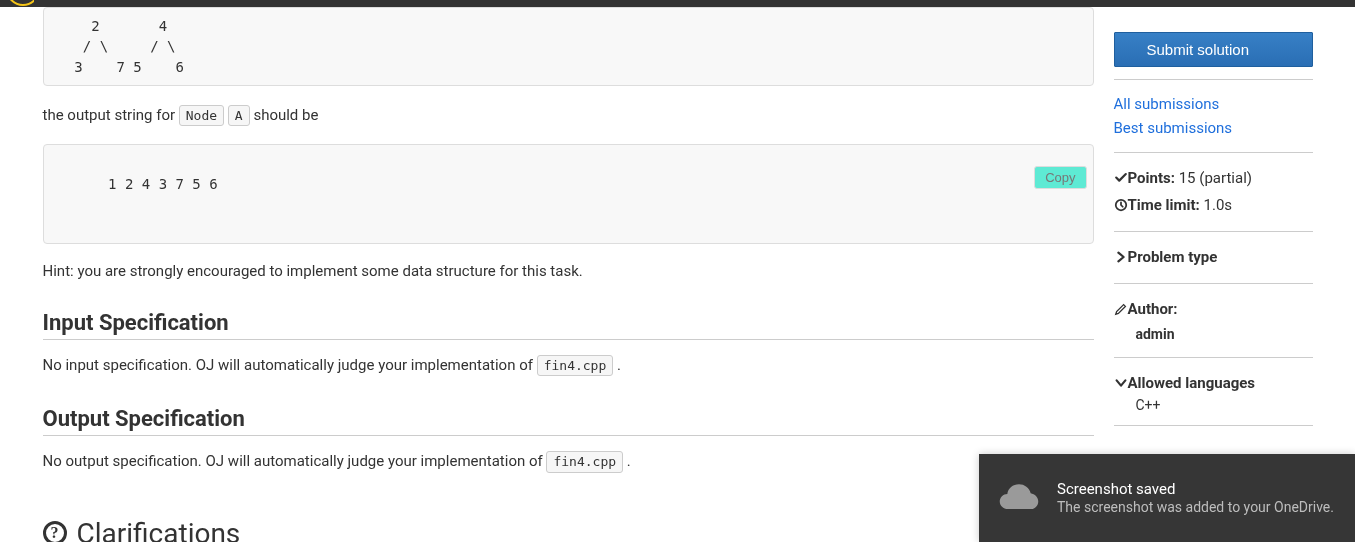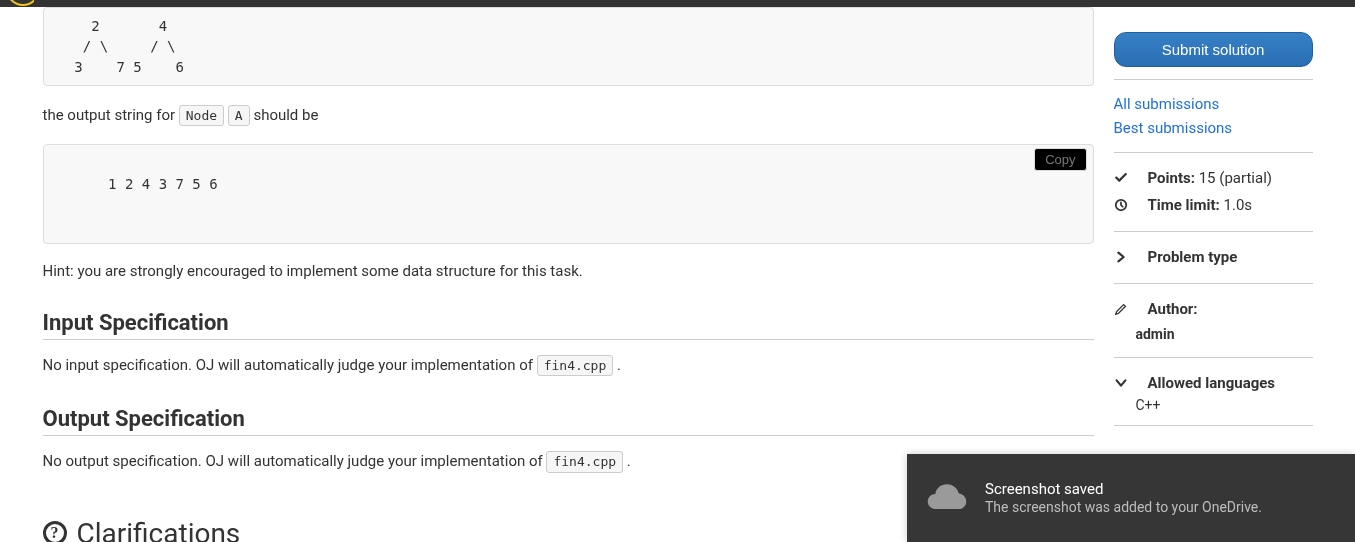--- a/index.html
+++ b/index.html
@@ -50,23 +50,23 @@
     border-radius: 3px;
     padding: 0 6px;
     font-family: Consolas, Menlo, monospace;
     font-size: 13px;
     line-height: 1.5;
     vertical-align: baseline;
     color: #333;
   }
   .copy-btn {
     position: absolute;
-    top: 3px;
+    top: 21px;
     right: 6px;
-    background: #000000;
+    background: #5eead4;
     border: 1px solid #ddd;
     border-radius: 3px;
     padding: 3px 10px;
     font-size: 13px;
     color: #777;
     cursor: pointer;
   }
   h2.section {
     font-weight: 700;
     font-size: 22px;
@@ -99,42 +99,42 @@
     border: 3px solid #333; border-radius: 50%;
     display: inline-flex; align-items: center; justify-content: center;
     font-weight: 900; font-size: 16px; color:#333;
     font-family: Georgia, serif;
   }
   .btn-primary {
     background: #2a6eb4;
     background: linear-gradient(#3780c6,#2a6eb4);
     border: 1px solid #1f5f9e;
     color: #fff;
-    border-radius: 12px;
+    border-radius: 1px;
     padding: 8px 32px;
     font-size: 15px;
     cursor: pointer;
-    text-align: center;
+    text-align: left;
   }
   .btn-full { width: 100%; }
 
   
   .side-block { border-top: 1px solid #ccc; padding: 12px 0; }
   .side-block.first { border-top: none; padding-top: 0; }
   .side-link { color: #1f6fdc; text-decoration: none; display:block; line-height:1.6; cursor:pointer; }
-  .side-row { display:flex; gap:20px; align-items:flex-start; line-height:1.8; font-size:15px; }
+  .side-row { display:flex; gap:0; align-items:flex-start; line-height:1.8; font-size:15px; }
   .side-row svg { flex:0 0 14px; margin-top:6px; }
   .side-row .lbl { font-weight:700; }
   .subval { padding-left: 22px; font-size:14px; }
 
   
   .toast {
     position: fixed;
     bottom: 0; right: 0;
-    width: 448px; height: 88px;
+    width: 376px; height: 88px;
     background: #363636;
     color: #fff;
     display: flex;
     align-items: center;
     padding: 10px 18px;
     gap: 16px;
     box-shadow: 0 0 8px rgba(0,0,0,0.2);
   }
   .toast .cloud {
     width: 44px; height: 36px; flex: 0 0 44px;

